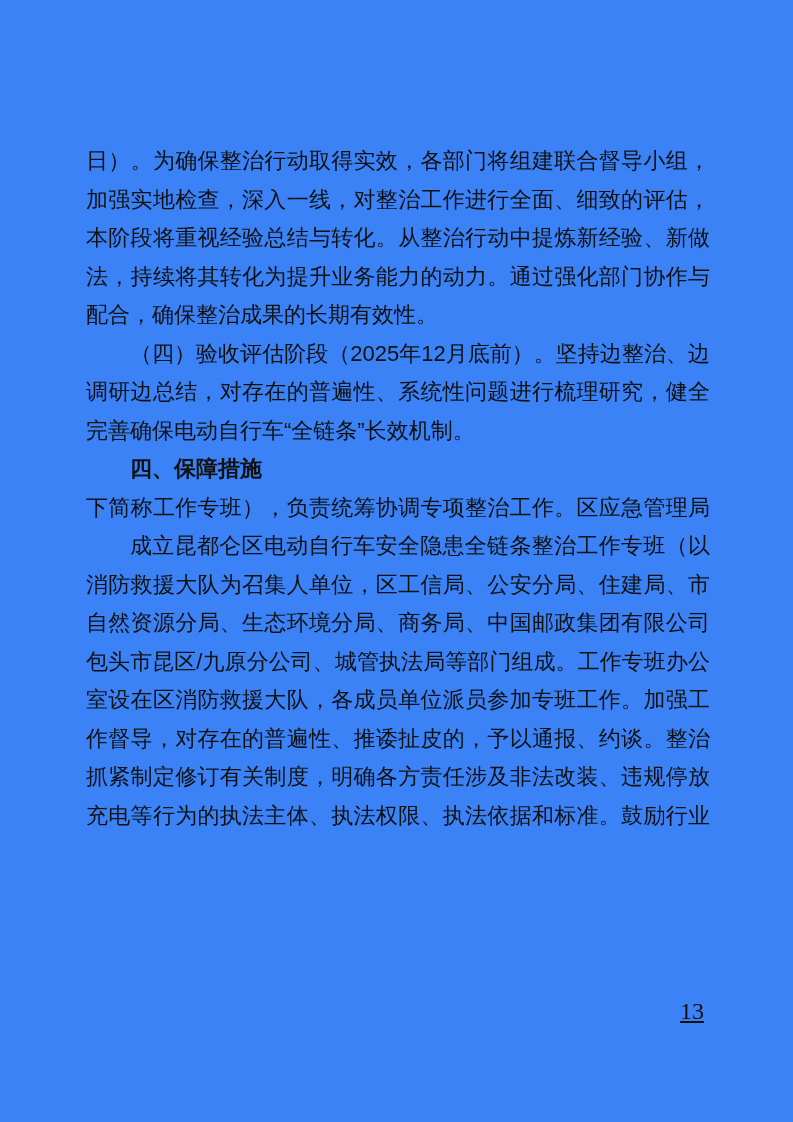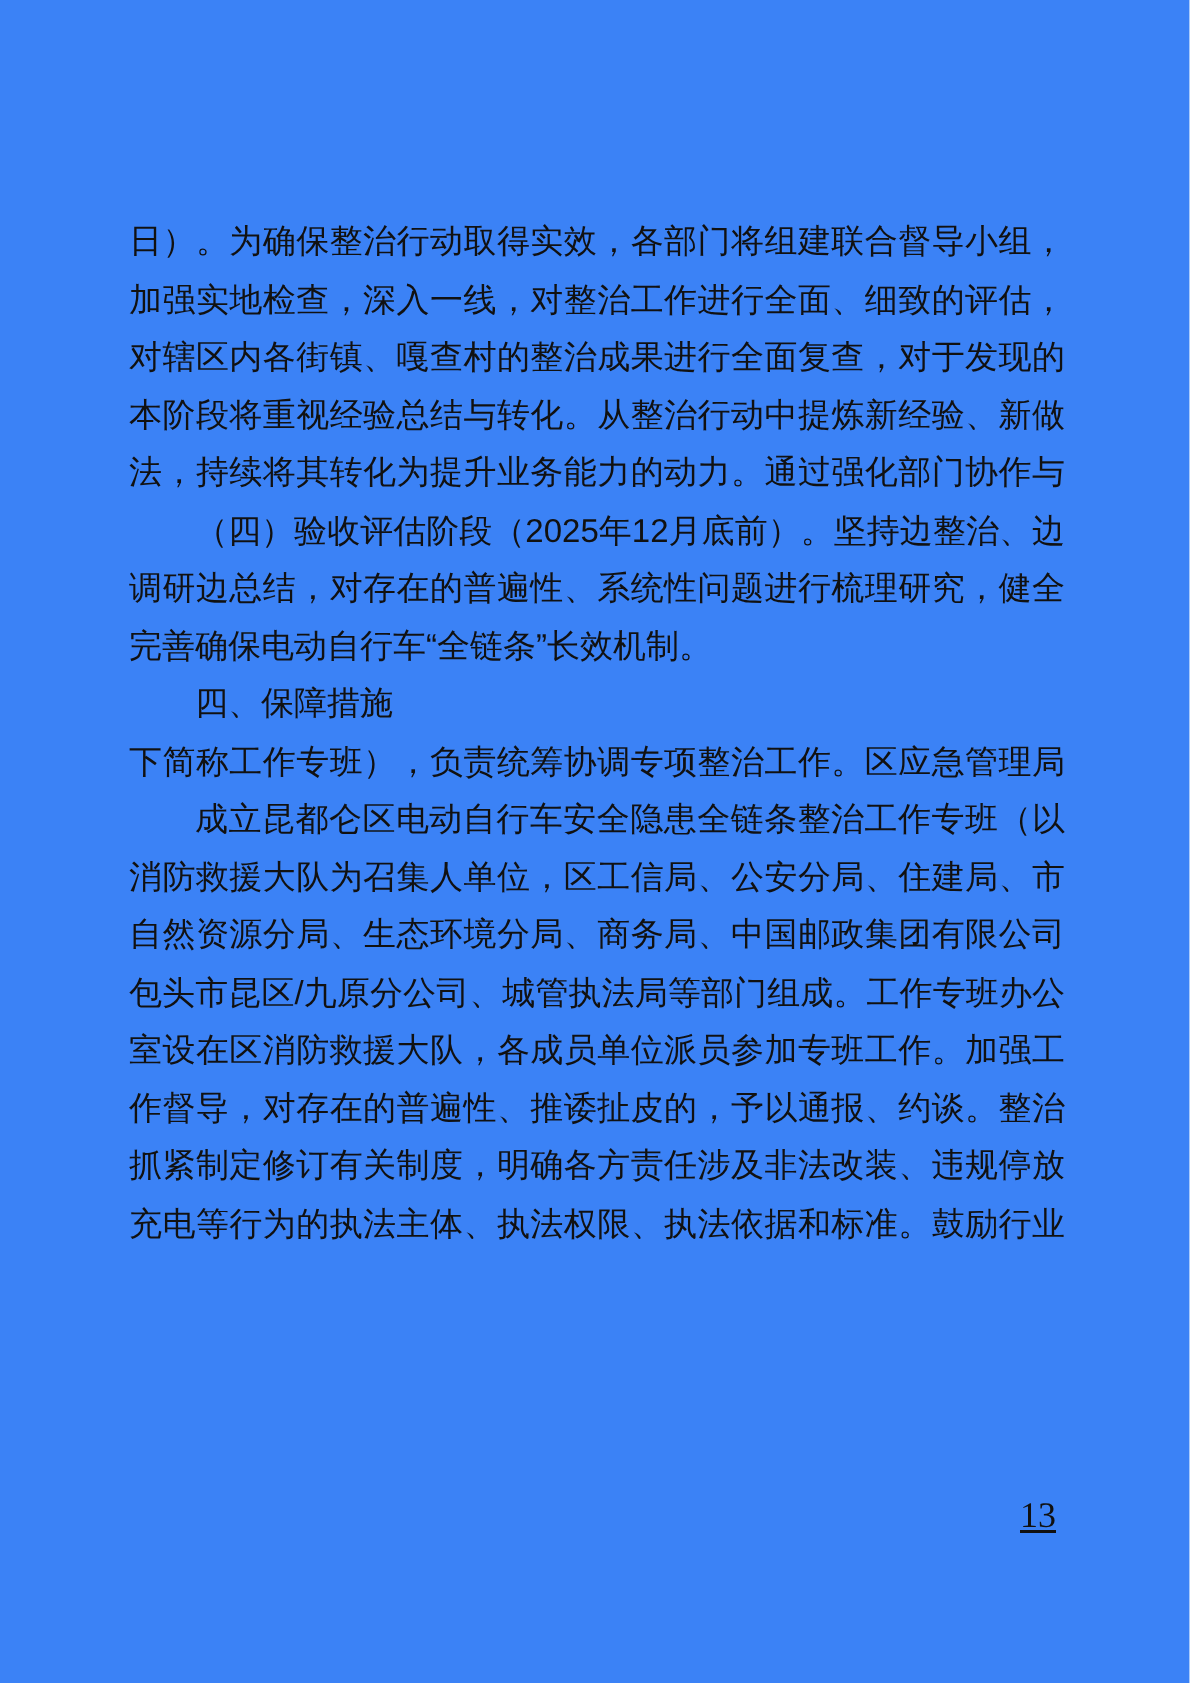--- a/index.html
+++ b/index.html
@@ -33,21 +33,21 @@
   }
   .line.full {
     text-align: justify;
     text-align-last: justify;
     text-justify: inter-character;
   }
   .line.indent {
     text-indent: 2em;
   }
   .heading {
-    font-weight: normal;
+    font-weight: bold;
   }
   .page-number {
     position: absolute;
     left: 657px;
     top: 996px;
     width: 70px;
     text-align: center;
     font-family: "Liberation Serif", serif;
     font-size: 24px;
     line-height: 30px;
@@ -55,23 +55,23 @@
     text-decoration: underline;
   }
 </style>
 </head>
 <body>
 
 <div class="page">
   <div class="body-text">
     <div class="line full">日）。为确保整治行动取得实效，各部门将组建联合督导小组，</div>
     <div class="line full">加强实地检查，深入一线，对整治工作进行全面、细致的评估，</div>
-    <div class="line full">对辖区内各街镇、嘎查村的整治成果进行全面复查，对于发现的</div>
     <div class="line full">本阶段将重视经验总结与转化。从整治行动中提炼新经验、新做</div>
     <div class="line full">法，持续将其转化为提升业务能力的动力。通过强化部门协作与</div>
+    <div class="line">配合，确保整治成果的长期有效性。</div>
     <div class="line full indent">（四）验收评估阶段（2025年12月底前）。坚持边整治、边</div>
     <div class="line full">调研边总结，对存在的普遍性、系统性问题进行梳理研究，健全</div>
     <div class="line">完善确保电动自行车“全链条”长效机制。</div>
     <div class="line indent heading">四、保障措施</div>
     <div class="line full">下简称工作专班），负责统筹协调专项整治工作。区应急管理局</div>
     <div class="line full indent">成立昆都仑区电动自行车安全隐患全链条整治工作专班（以</div>
     <div class="line full">消防救援大队为召集人单位，区工信局、公安分局、住建局、市</div>
     <div class="line full">自然资源分局、生态环境分局、商务局、中国邮政集团有限公司</div>
     <div class="line full">包头市昆区/九原分公司、城管执法局等部门组成。工作专班办公</div>
     <div class="line full">室设在区消防救援大队，各成员单位派员参加专班工作。加强工</div>

